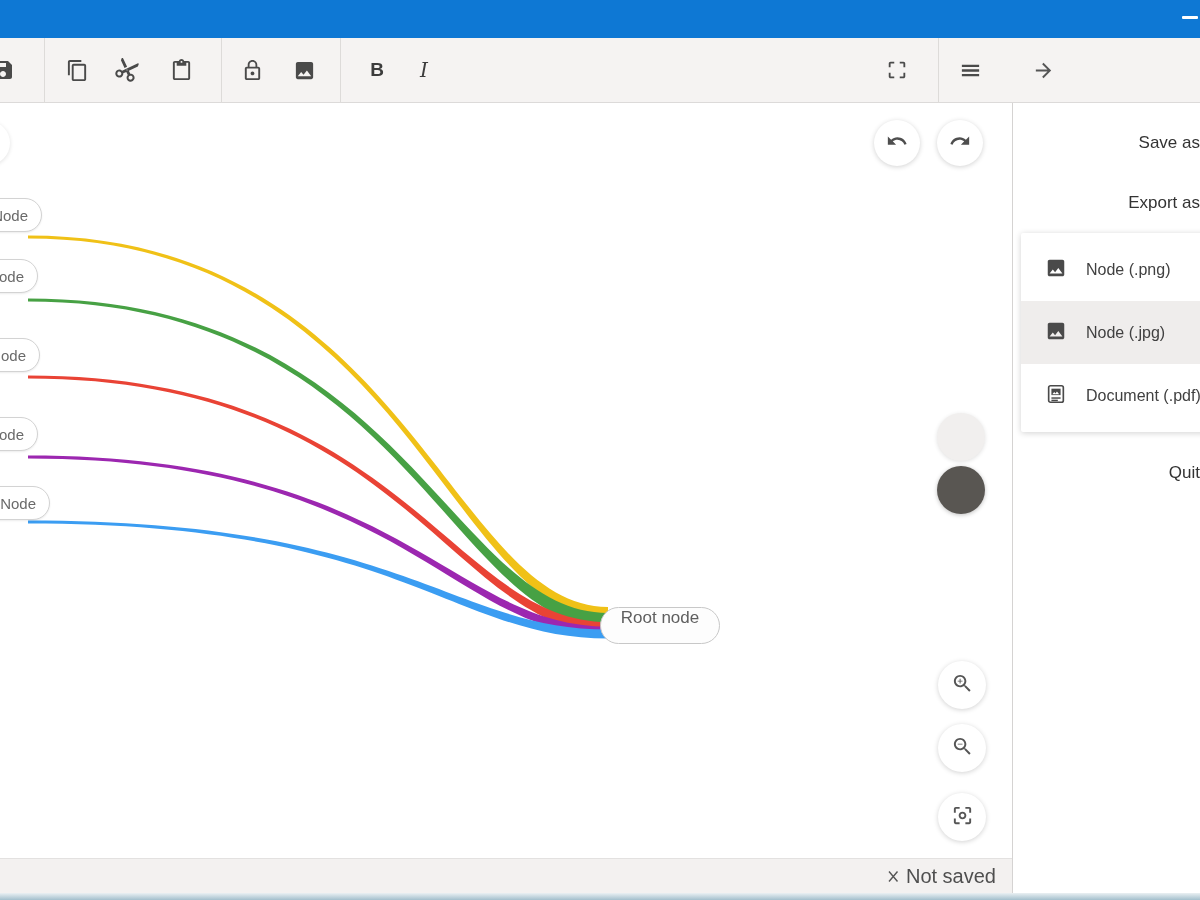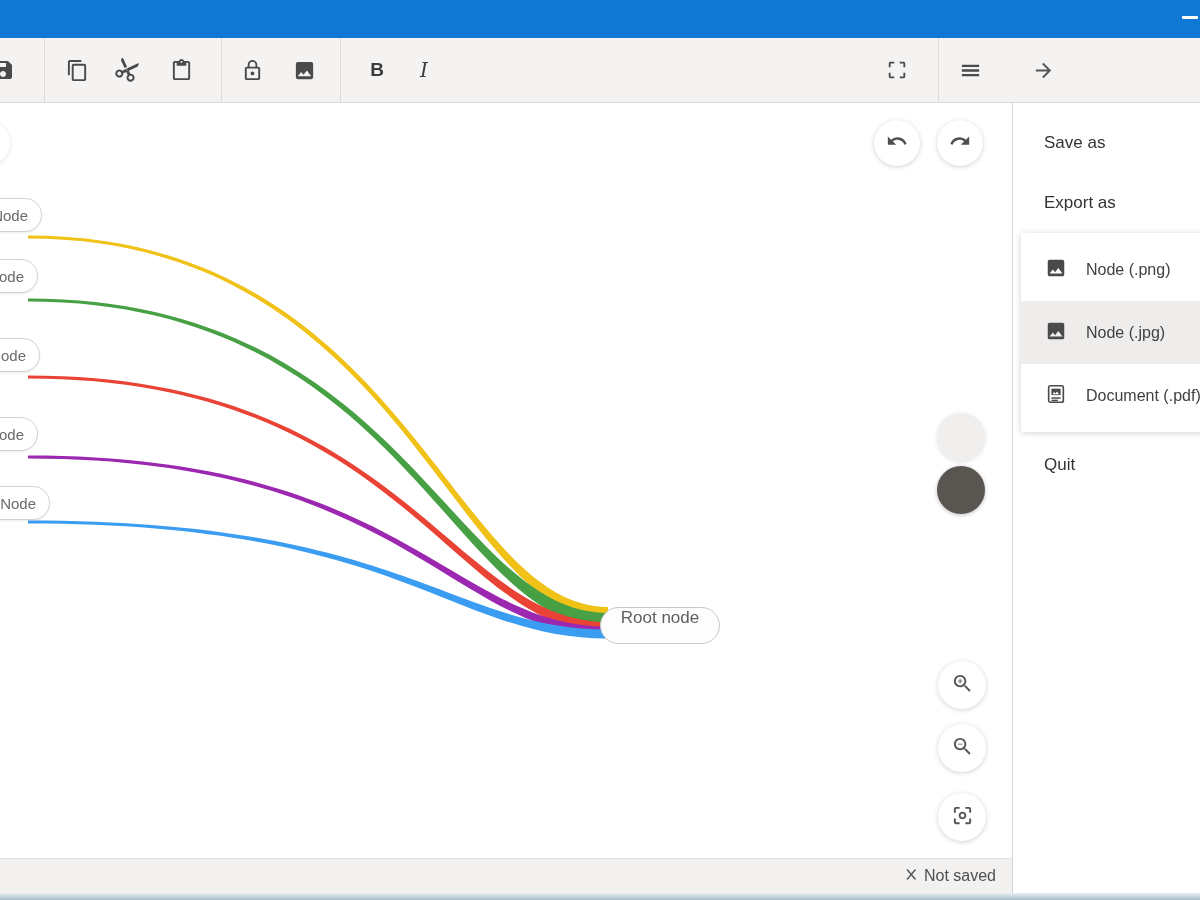--- a/index.html
+++ b/index.html
@@ -33,33 +33,33 @@
           padding-right:13px; font-size:15px; color:#6a6a6a; overflow:hidden; white-space:nowrap; }
   .rootpill { position:absolute; left:600px; top:504px; width:120px; height:37px;
           background:#fdfdfd; border:1.5px solid #c8c8c8; border-radius:19px;
           display:flex; justify-content:center;
           font-size:17px; color:#5f5f5f; }
 
   
   .panel { position:absolute; left:1012px; top:103px; width:188px; height:790px;
            background:#fff; border-left:1px solid #d5d3d2; }
   .pitem { position:absolute; left:0; width:100%; height:60px; display:flex;
-           align-items:center; padding-left:31px; font-size:17px; color:#333; }
+           align-items:center; padding-left:31px; font-size:17px; color:#333;justify-content:flex-end; }
   .card { position:absolute; left:8px; top:130px; width:212px; height:199px;
           background:#fff; border-radius:2px; box-shadow:0 1px 6px rgba(0,0,0,0.18);
           padding:5px 0; }
   .crow { height:63px; display:flex; align-items:center; padding-left:24px; gap:19px;
           font-size:16px; color:#414141; white-space:nowrap; overflow:hidden; }
   .crow.hl { background:#efedec; }
 
   
   .statusbar { position:absolute; left:0; top:858px; width:1012px; height:35px;
                background:#f3f1f0; border-top:1px solid #e3e1e0;
                display:flex; align-items:center; justify-content:flex-end;
-               padding-right:16px; gap:7px; font-size:16px; color:#4f4f4f; }
+               padding-right:16px; gap:7px; font-size:20px; color:#4f4f4f; }
   .bottomstrip { position:absolute; left:0; top:893px; width:1200px; height:7px;
                  background:linear-gradient(#eaf0f3, #a3bfcc); }
 </style>
 </head>
 <body>
 
 <div class="titlebar">
   <div class="min-dash"></div>
 </div>
 
@@ -250,21 +250,21 @@
             <rect x="7" y="6.2" width="10" height="7" fill="#4a4a4a"></rect>
             <path d="M8 12.2l2-2.5 1.5 1.8 1.5-2.3 2.5 3z" fill="#fff"></path>
             <rect x="7" y="15.6" width="10" height="1.6" fill="#4a4a4a"></rect>
             <rect x="7" y="18.2" width="7" height="1.6" fill="#4a4a4a"></rect>
           </svg>
       </span>
       <span>Document (.pdf)</span>
     </div>
   </div>
 
-  <div class="pitem" style="top:332px;">
+  <div class="pitem" style="top:340px;">
     <span>Quit</span>
   </div>
 </div>
 
 <div class="statusbar">
   <span>
     <svg width="12" height="13" viewBox="0 0 12 13">
         <path d="M2 1.5 L10.5 11.5 M10.5 1.5 L2 11.5" stroke="#555" stroke-width="1.4" fill="none"></path>
       </svg>
   </span>

